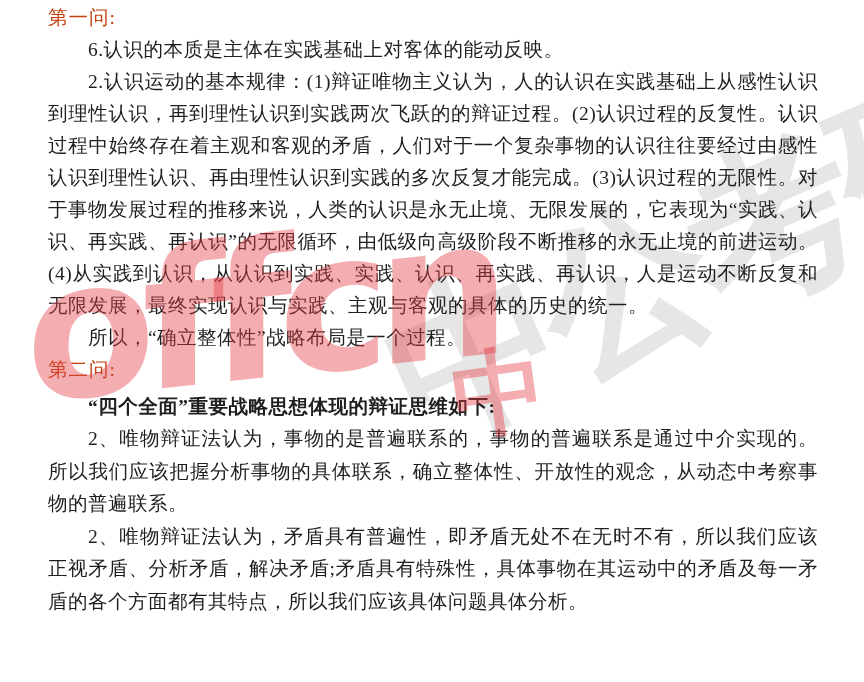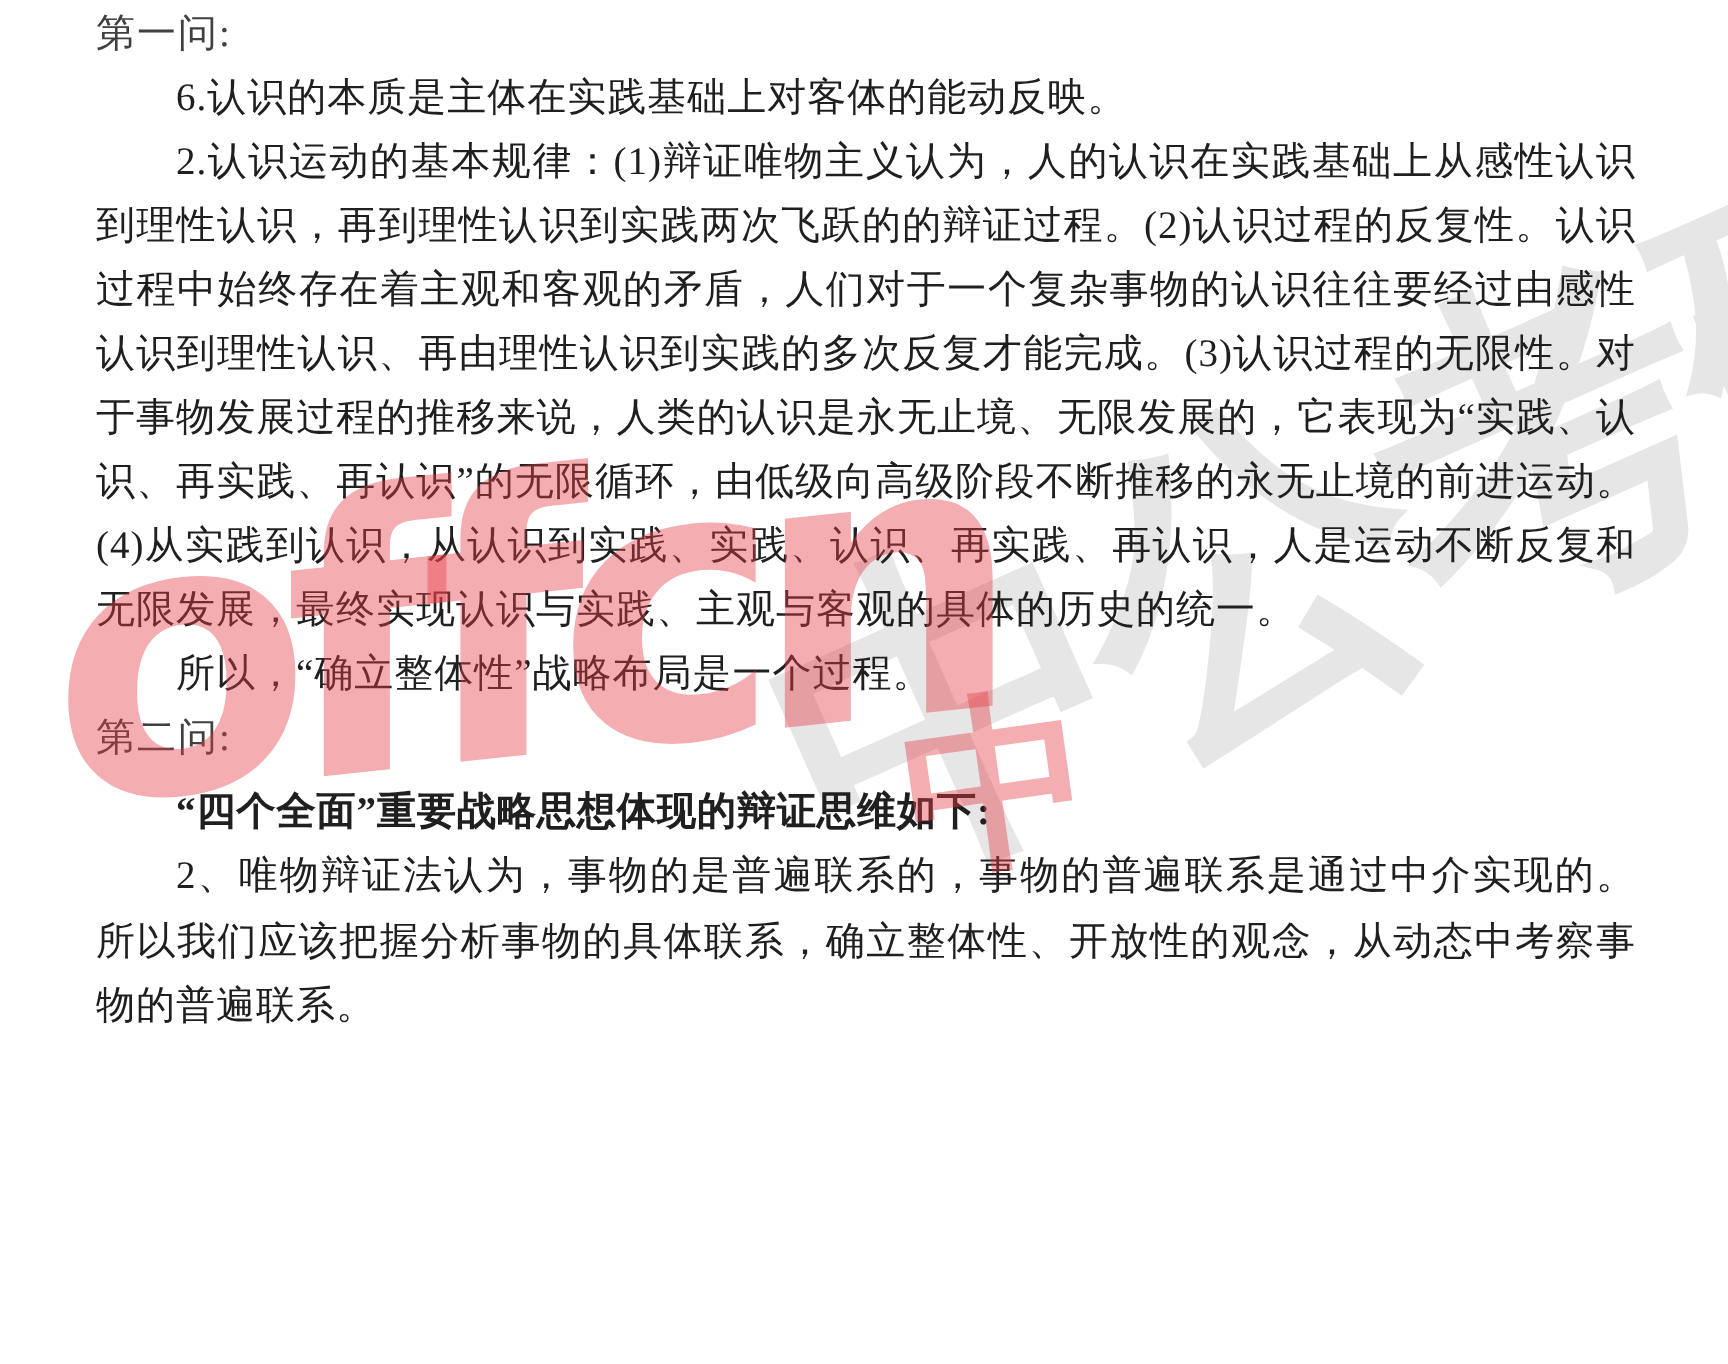--- a/index.html
+++ b/index.html
@@ -18,21 +18,21 @@
     width: 770px;
     z-index: 1;
     font-size: 19.5px;
     line-height: 32px;
     color: #1f1f1f;
     text-align: justify;
     letter-spacing: 0.5px;
   }
   .content p { margin: 0; }
   .heading {
-    color: #404040;
+    color: #c2410c;
     text-align: left;
     letter-spacing: 1px;
   }
   .heading2 { margin-top: 6px; }
   .indent { text-indent: 2.05em; }
   .sec2 p { line-height: 32.5px; }
   .sec2 .para-first { margin-top: 4px; font-weight: bold; }
   
   .wm-gray {
     position: absolute;
@@ -102,20 +102,21 @@
 
     <p class="para indent">所以，“确立整体性”战略布局是一个过程。</p>
 
     <div class="sec2">
       <p class="heading heading2">第二问:</p>
 
       <p class="para indent para-first">“四个全面”重要战略思想体现的辩证思维如下:</p>
 
       <p class="para indent">2、唯物辩证法认为，事物的是普遍联系的，事物的普遍联系是通过中介实现的。所以我们应该把握分析事物的具体联系，确立整体性、开放性的观念，从动态中考察事物的普遍联系。</p>
 
+      <p class="para indent">2、唯物辩证法认为，矛盾具有普遍性，即矛盾无处不在无时不有，所以我们应该正视矛盾、分析矛盾，解决矛盾;矛盾具有特殊性，具体事物在其运动中的矛盾及每一矛盾的各个方面都有其特点，所以我们应该具体问题具体分析。</p>
     </div>
 
   </div>
 
   <div class="wm-offcn">offcn</div>
 
   <div class="wm-offcn-cn">中</div>
 
 </div>
 

